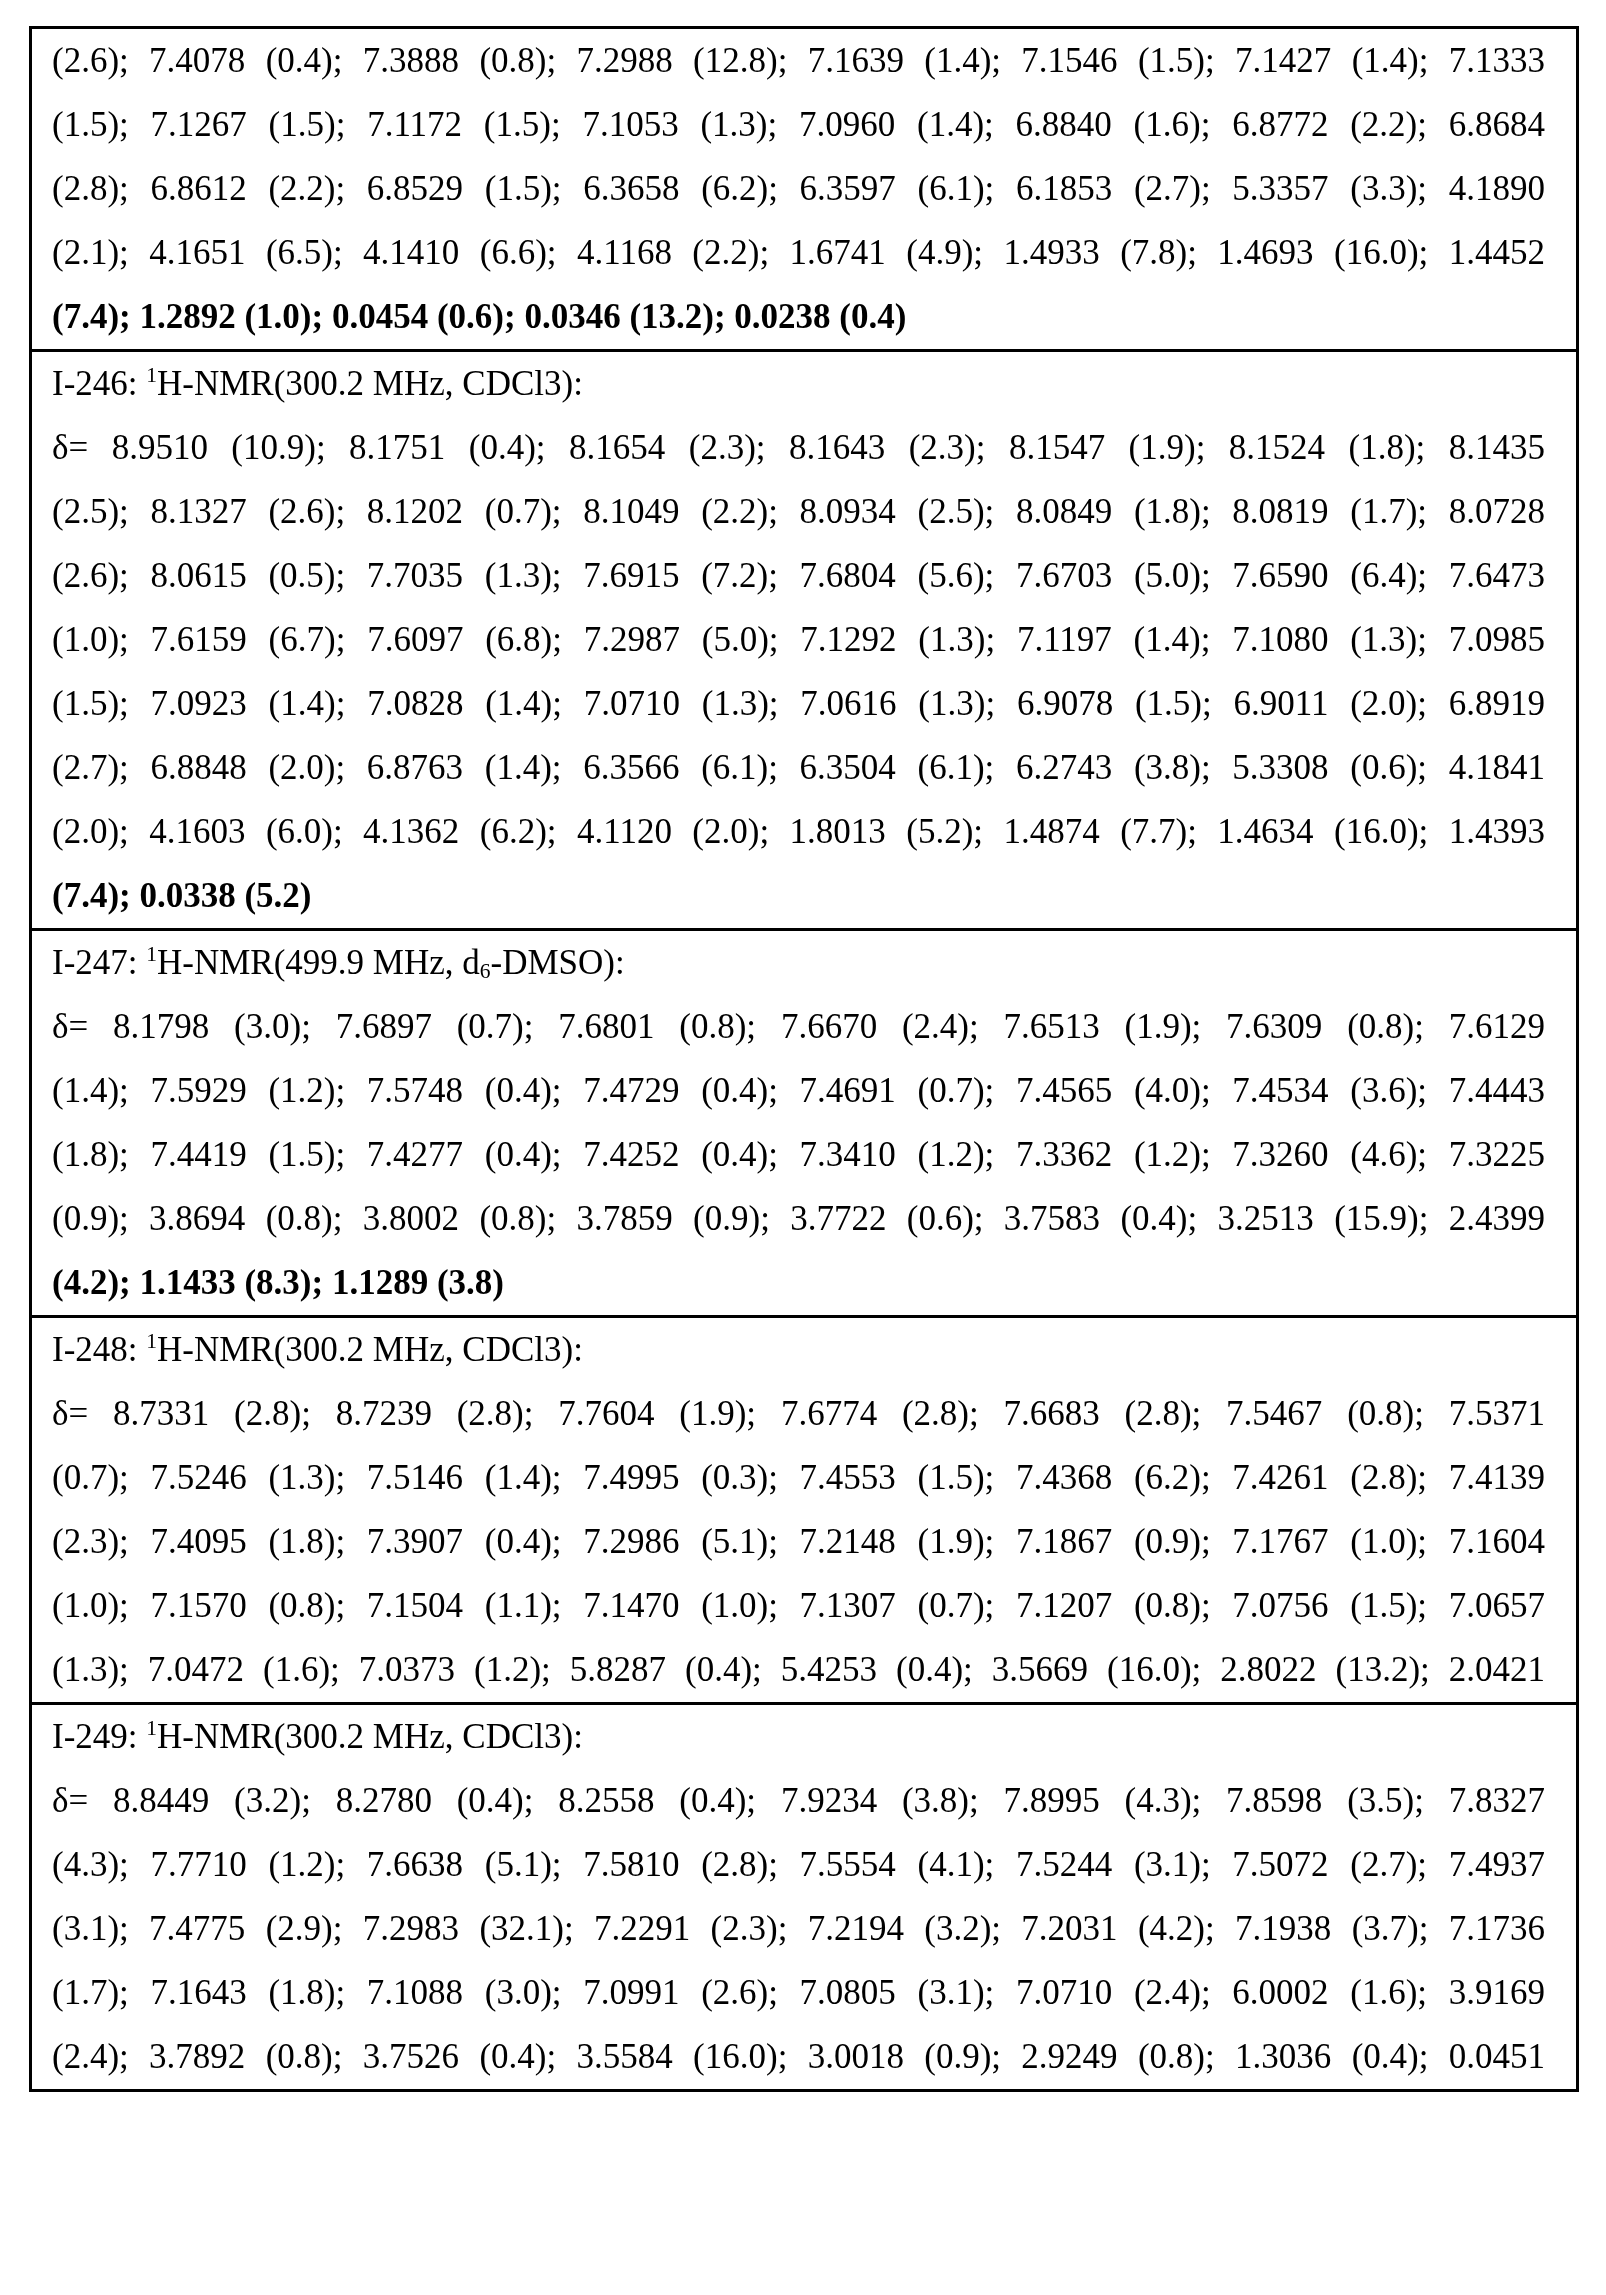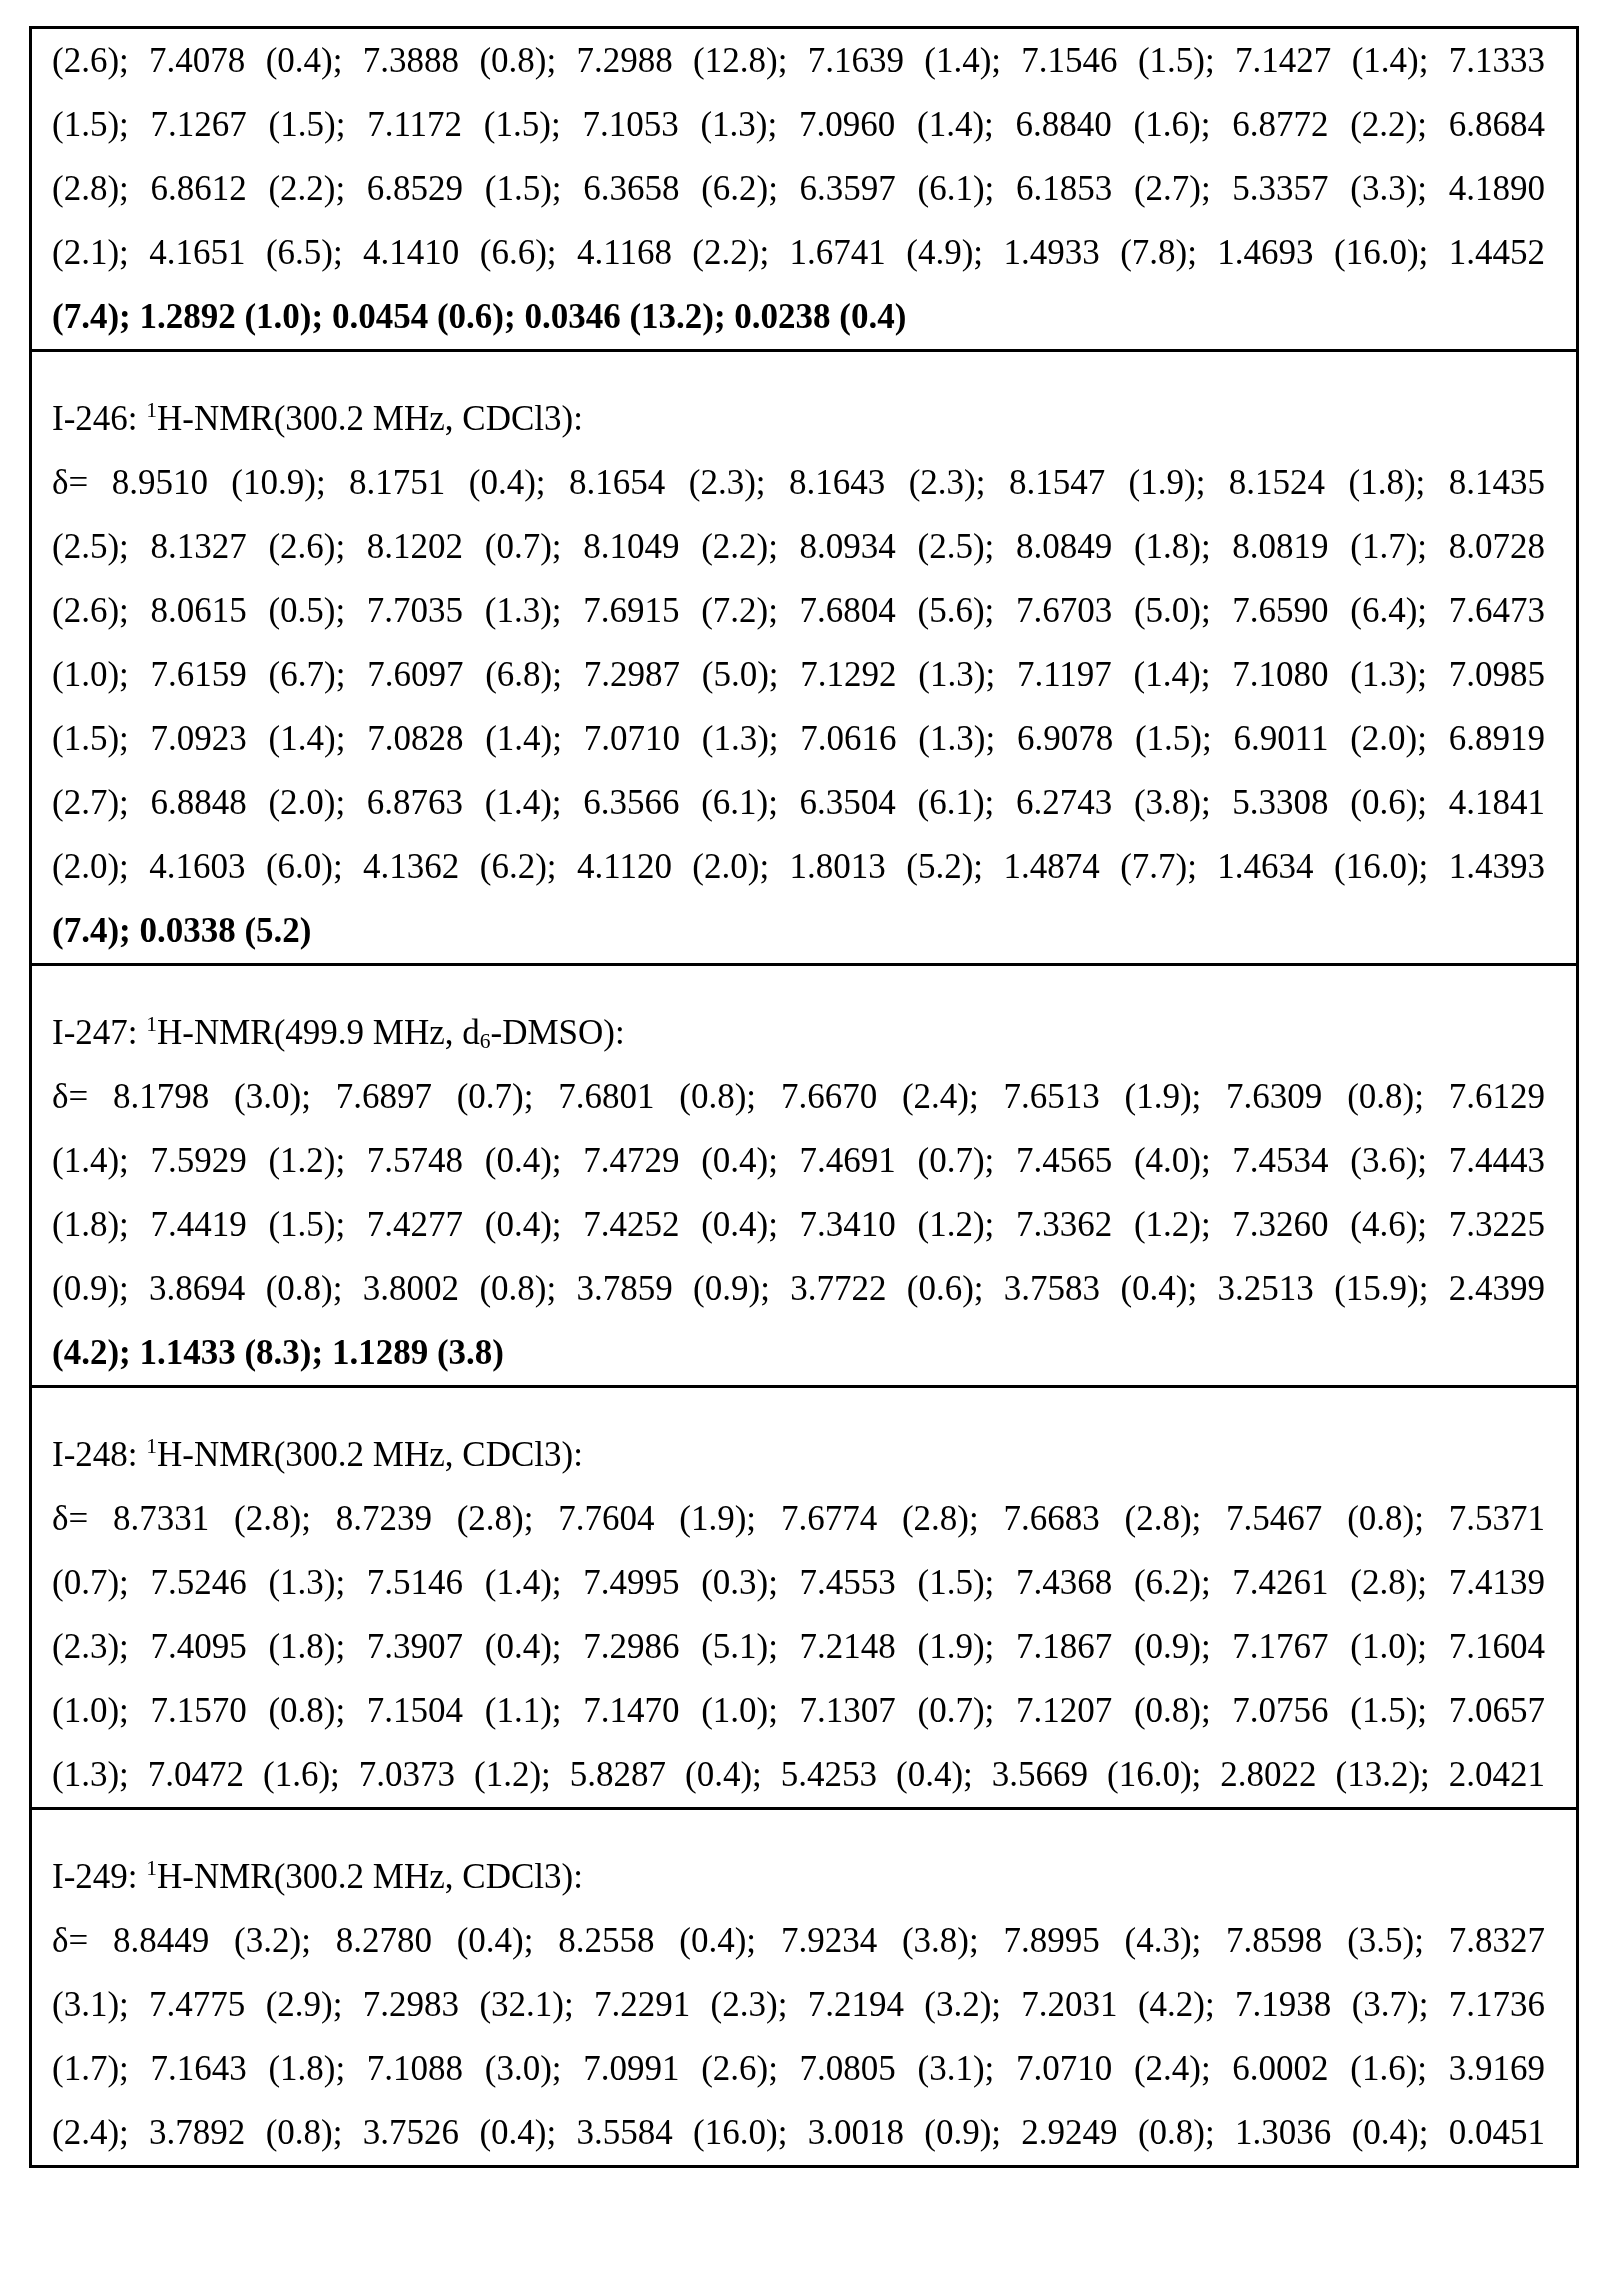--- a/index.html
+++ b/index.html
@@ -28,21 +28,20 @@
     background: #ffffff;
   }
   .cell + .cell { border-top: 3.8px solid #000000; }
   .hline {
     font-size: 35px;
     line-height: 64px;
     height: 64px;
     overflow: hidden;
     white-space: nowrap;
     text-align: left;
-    margin-top: 35px;
   }
   .nmr-line {
     font-size: 35px;
     line-height: 64px;
     height: 64px;
     overflow: hidden;
     text-align: justify;
     text-align-last: justify;
   }
   .nmr-line.left-last {
@@ -97,19 +96,20 @@
     <div class="hline"><span class="seg">I-248: </span><span class="sup">1</span><span class="seg">H-NMR(300.2 MHz, CDCl3):</span></div>
   <div class="nmr-line">δ= 8.7331 (2.8); 8.7239 (2.8); 7.7604 (1.9); 7.6774 (2.8); 7.6683 (2.8); 7.5467 (0.8); 7.5371</div>
         <div class="nmr-line">(0.7); 7.5246 (1.3); 7.5146 (1.4); 7.4995 (0.3); 7.4553 (1.5); 7.4368 (6.2); 7.4261 (2.8); 7.4139</div>
         <div class="nmr-line">(2.3); 7.4095 (1.8); 7.3907 (0.4); 7.2986 (5.1); 7.2148 (1.9); 7.1867 (0.9); 7.1767 (1.0); 7.1604</div>
         <div class="nmr-line">(1.0); 7.1570 (0.8); 7.1504 (1.1); 7.1470 (1.0); 7.1307 (0.7); 7.1207 (0.8); 7.0756 (1.5); 7.0657</div>
         <div class="nmr-line">(1.3); 7.0472 (1.6); 7.0373 (1.2); 5.8287 (0.4); 5.4253 (0.4); 3.5669 (16.0); 2.8022 (13.2); 2.0421</div>
       </div>
       <div class="cell">
     <div class="hline"><span class="seg">I-249: </span><span class="sup">1</span><span class="seg">H-NMR(300.2 MHz, CDCl3):</span></div>
   <div class="nmr-line">δ= 8.8449 (3.2); 8.2780 (0.4); 8.2558 (0.4); 7.9234 (3.8); 7.8995 (4.3); 7.8598 (3.5); 7.8327</div>
+        <div class="nmr-line">(4.3); 7.7710 (1.2); 7.6638 (5.1); 7.5810 (2.8); 7.5554 (4.1); 7.5244 (3.1); 7.5072 (2.7); 7.4937</div>
         <div class="nmr-line">(3.1); 7.4775 (2.9); 7.2983 (32.1); 7.2291 (2.3); 7.2194 (3.2); 7.2031 (4.2); 7.1938 (3.7); 7.1736</div>
         <div class="nmr-line">(1.7); 7.1643 (1.8); 7.1088 (3.0); 7.0991 (2.6); 7.0805 (3.1); 7.0710 (2.4); 6.0002 (1.6); 3.9169</div>
         <div class="nmr-line">(2.4); 3.7892 (0.8); 3.7526 (0.4); 3.5584 (16.0); 3.0018 (0.9); 2.9249 (0.8); 1.3036 (0.4); 0.0451</div>
       </div>
     </div>
 </div>
 
 
 </body></html>

